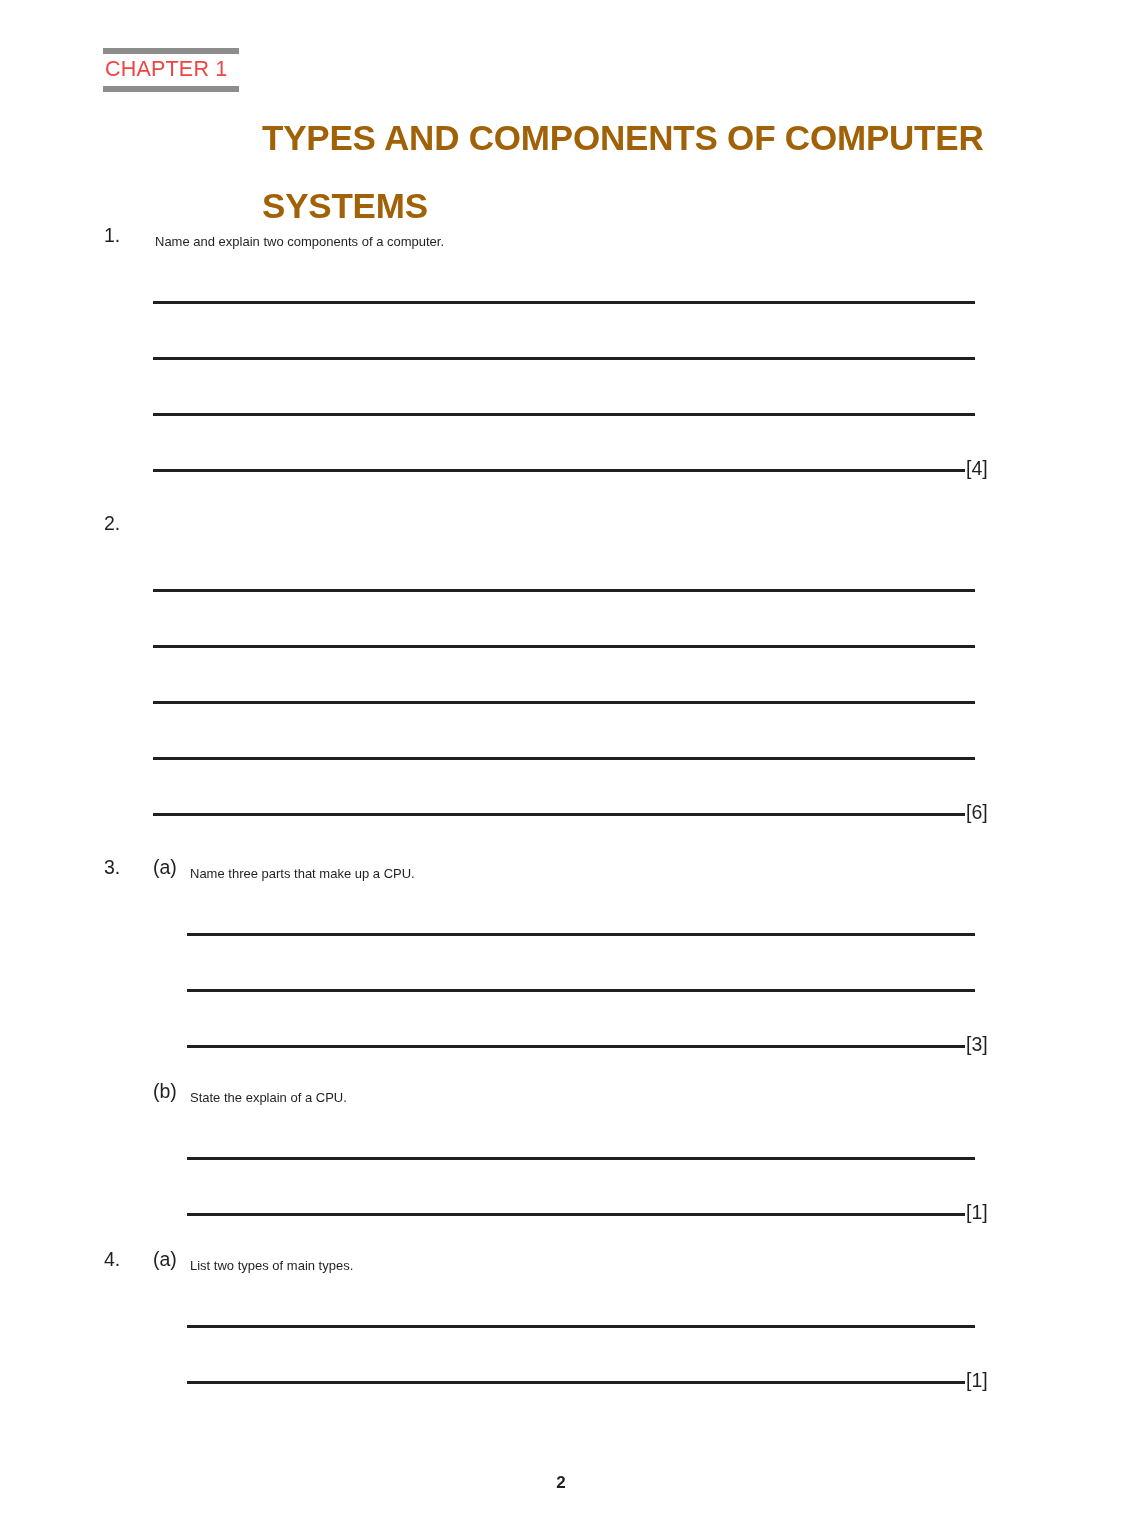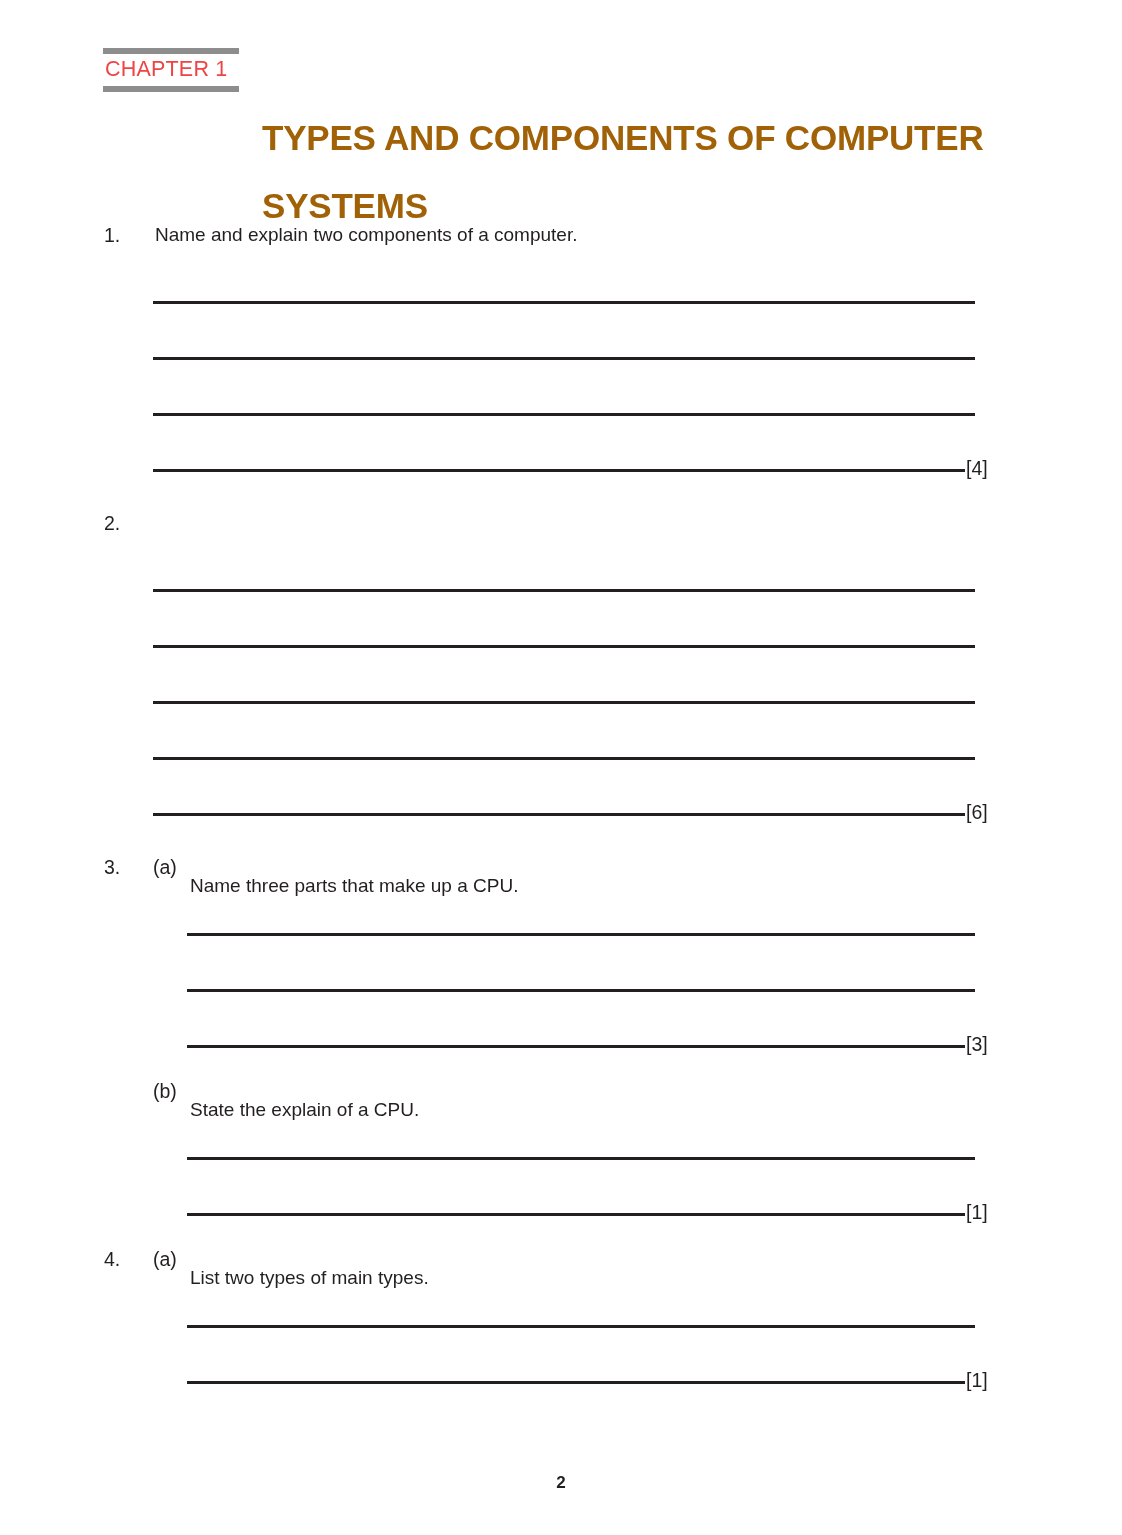--- a/index.html
+++ b/index.html
@@ -94,26 +94,26 @@
   }
   .q-letter {
     position: absolute;
     left: 153px;
     top: 6px;
     width: 40px;
     font-size: 19.5px;
   }
   .q-text {
     position: absolute;
-    top: 6px;
-    font-size: 19px;
+    top: 16px;
+    font-size: 13px;
     white-space: nowrap;
   }
   .q-text.lvl0 { left: 155px; }
-  .q-text.lvl1 { left: 190px; margin-top: 19px; }
+  .q-text.lvl1 { left: 190px; }
 
   
   .answer-lines {
     position: relative;
   }
   .ansline {
     position: relative;
     height: 56px;
   }
   .ansline .rule {

